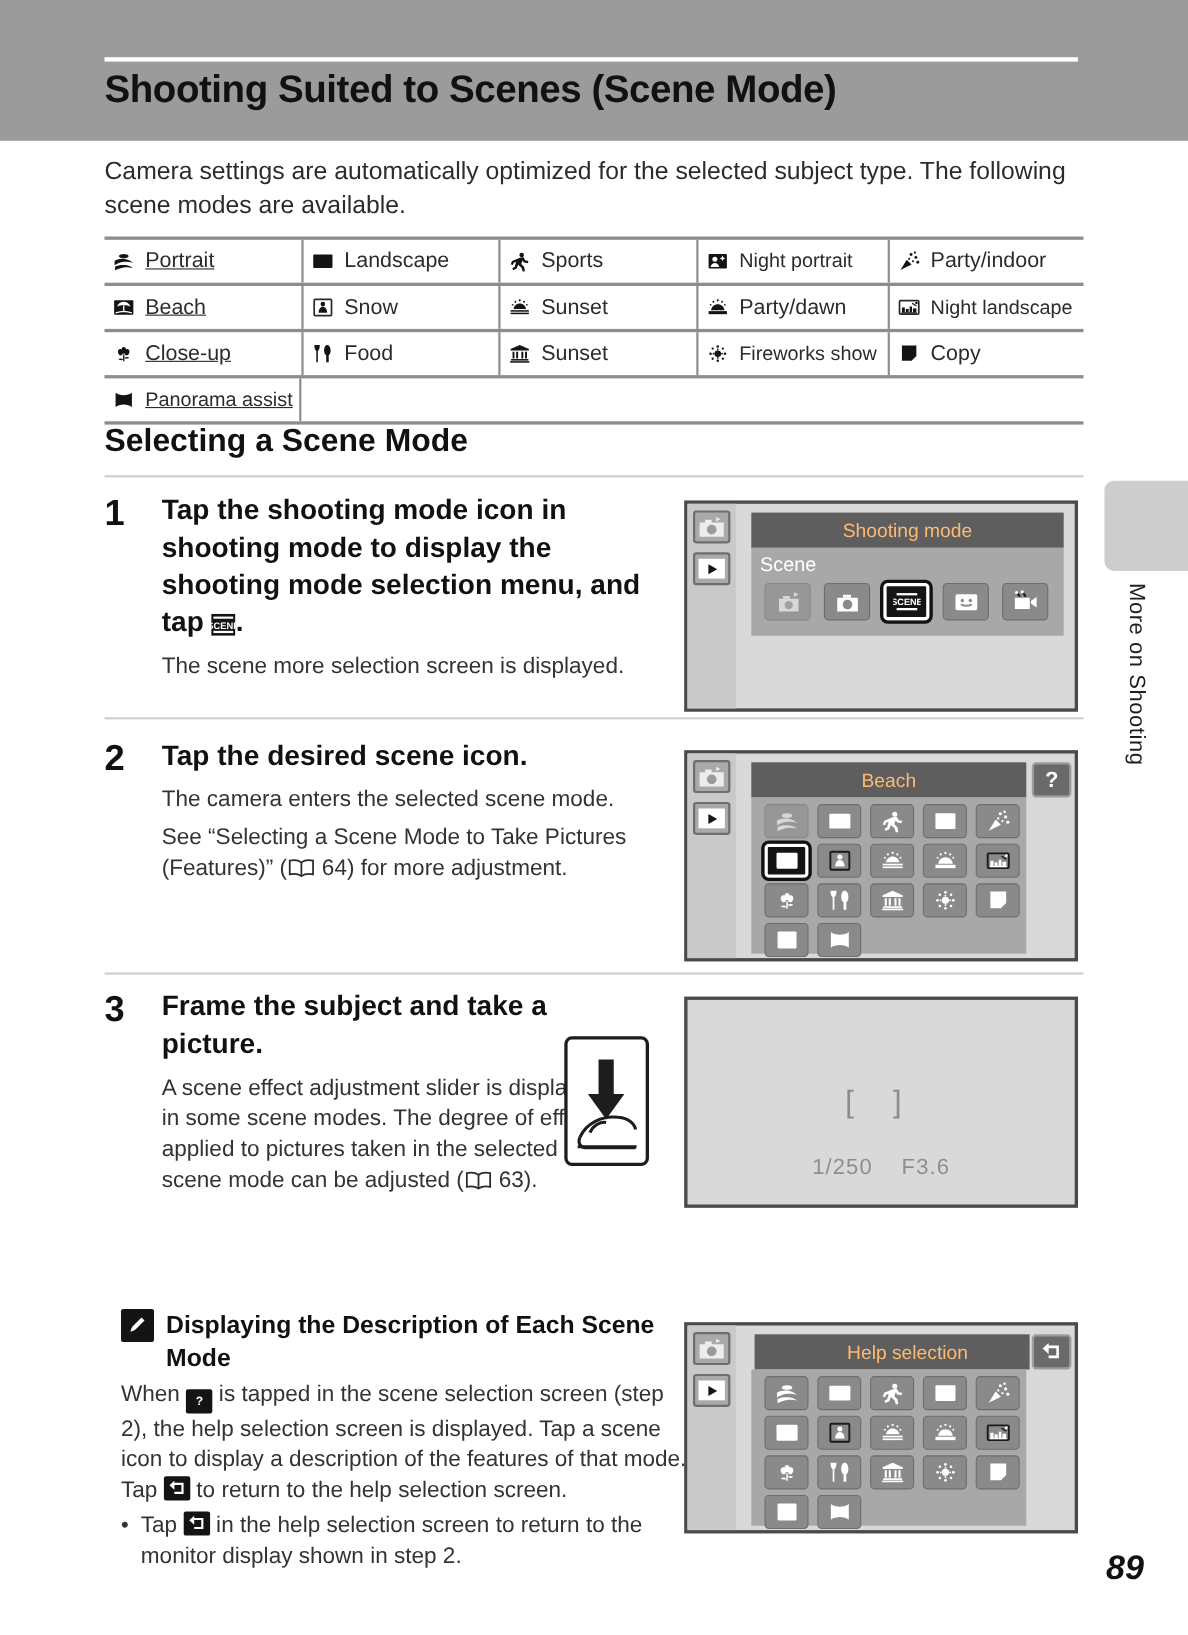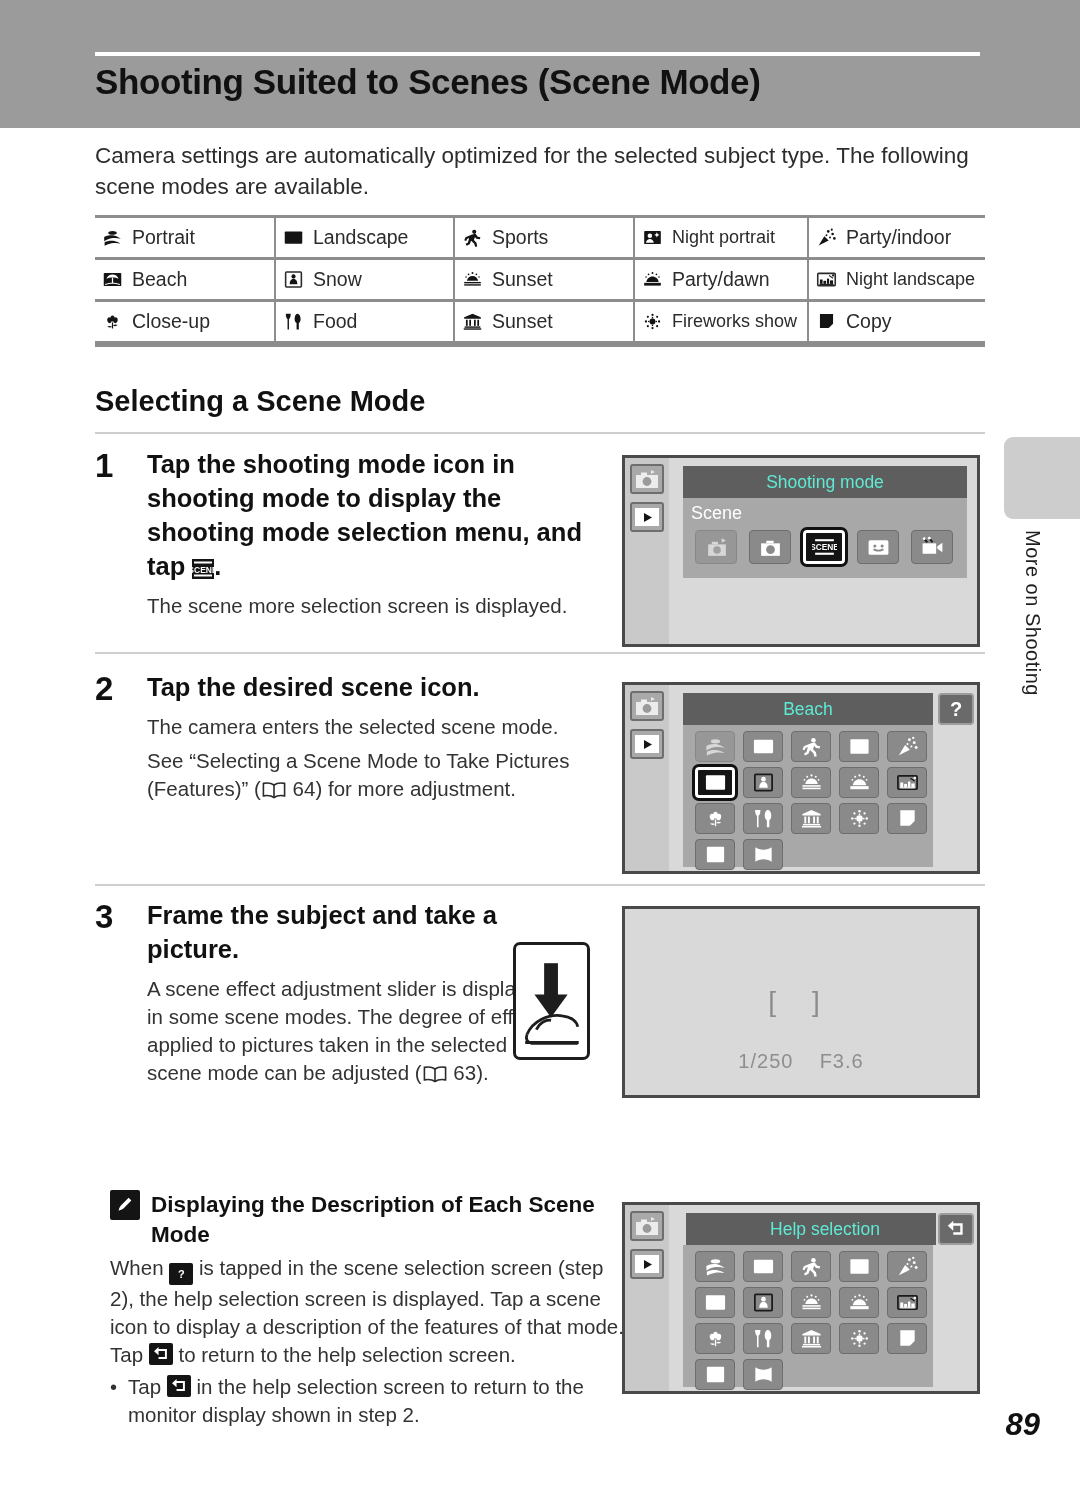--- a/index.html
+++ b/index.html
@@ -38,21 +38,21 @@
     position: absolute; left: 95px; top: 215px; width: 890px;
   }
   .scene-row { display: flex; border-top: 3px solid #8d8d8d; }
   .scene-row:last-child { border-bottom: 3px solid #8d8d8d; }
   .scene-cell {
     display: flex; align-items: center; gap: 8px;
     height: 39px; padding: 0 7px;
     border-right: 2px solid #8d8d8d;
     font-size: 19.5px; color: #2b2b2b; white-space: nowrap;
   }
-  .scene-cell:first-child { border-left: none; }
+  .scene-cell:first-child { border-left: none; text-decoration: underline; }
   .cw1 { width: 181px; }
   .cw2 { width: 179px; }
   .cw3 { width: 180px; }
   .cw4 { width: 174px; }
   .cw5 { width: 176px; border-right: none !important; }
   .scene-row.short .scene-cell.cw2 { border-right: 2px solid #8d8d8d; }
   .ic { width: 22px; height: 22px; flex: 0 0 22px; display:block; }
 
   
   .section-head {
@@ -97,21 +97,21 @@
   }
   .mon-sidebar {
     position: absolute; left: 0; top: 0; width: 44px; height: 100%;
     background: #c9c9c9;
   }
   .side-btn {
     position: absolute; left: 5px; width: 34px; height: 30px;
     background: #a9a9a9; border: 2px solid #6e6e6e; border-radius: 3px;
   }
   .titlebar {
-    position: absolute; height: 32px; background: #5e5e5e; color: #5eead4;
+    position: absolute; height: 32px; background: #5e5e5e; color: #fdba74;
     font-size: 17.5px; display: flex; align-items: center; justify-content: center;
   }
   .panel-bg { position: absolute; background: #a8a8a8; }
   .scene-label {
     position: absolute; color: #ffffff; font-size: 18px;
   }
   .tile {
     position: absolute; background: #8a8a8a; border: 1px solid #6d6d6d;
     border-radius: 4px; display: flex; align-items: center; justify-content: center;
   }
@@ -347,20 +347,26 @@
         </div>
         <div class="scene-cell cw5">
           <span class="ic"><svg viewBox="0 0 24 24" width="21" height="21" fill="#141414" stroke="none">
               <path d="M4.5 3.5h15v11l-5 5h-10z"></path>
               <path d="M14.5 14.5h5l-5 5z" fill="#fff" opacity="0"></path>
             </svg></span>
           <span>Copy</span>
         </div>
       </div>
       <div class="scene-row short">
+        <div class="scene-cell cw2">
+          <span class="ic"><svg viewBox="0 0 24 24" width="21" height="21" fill="#141414" stroke="none">
+              <path d="M3.5 4.5c2 1.6 5.2 2.6 8.5 2.6s6.5-1 8.5-2.6v15c-2-1.6-5.2-2.6-8.5-2.6s-6.5 1-8.5 2.6z"></path>
+            </svg></span>
+          <span style="font-size: 18px;">Panorama assist</span>
+        </div>
       </div>
     </div>
 
   <div class="section-head">Selecting a Scene Mode</div>
   <div class="hr-light" style="top:432px;"></div>
 
   <div class="step" style="top:447px;">
     <div class="step-num">1</div>
     <div class="step-title">
       <span>Tap the shooting mode icon in shooting mode to display the shooting mode selection menu, and tap</span>

